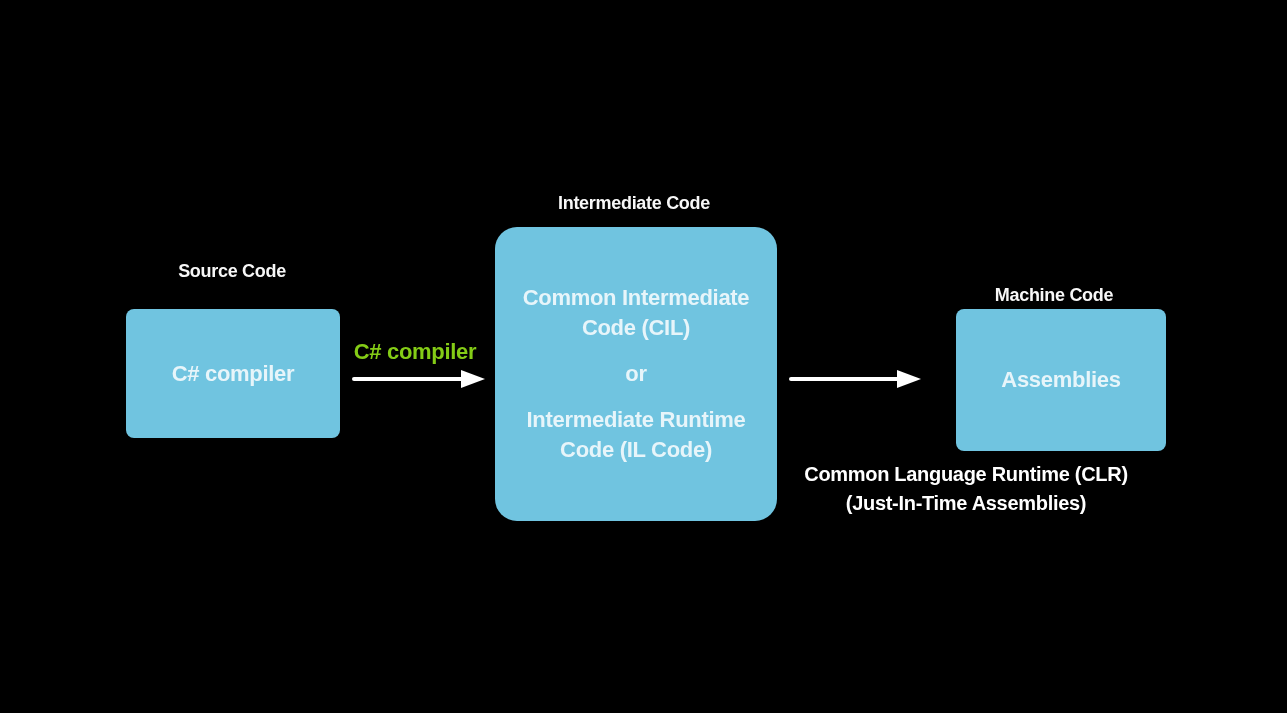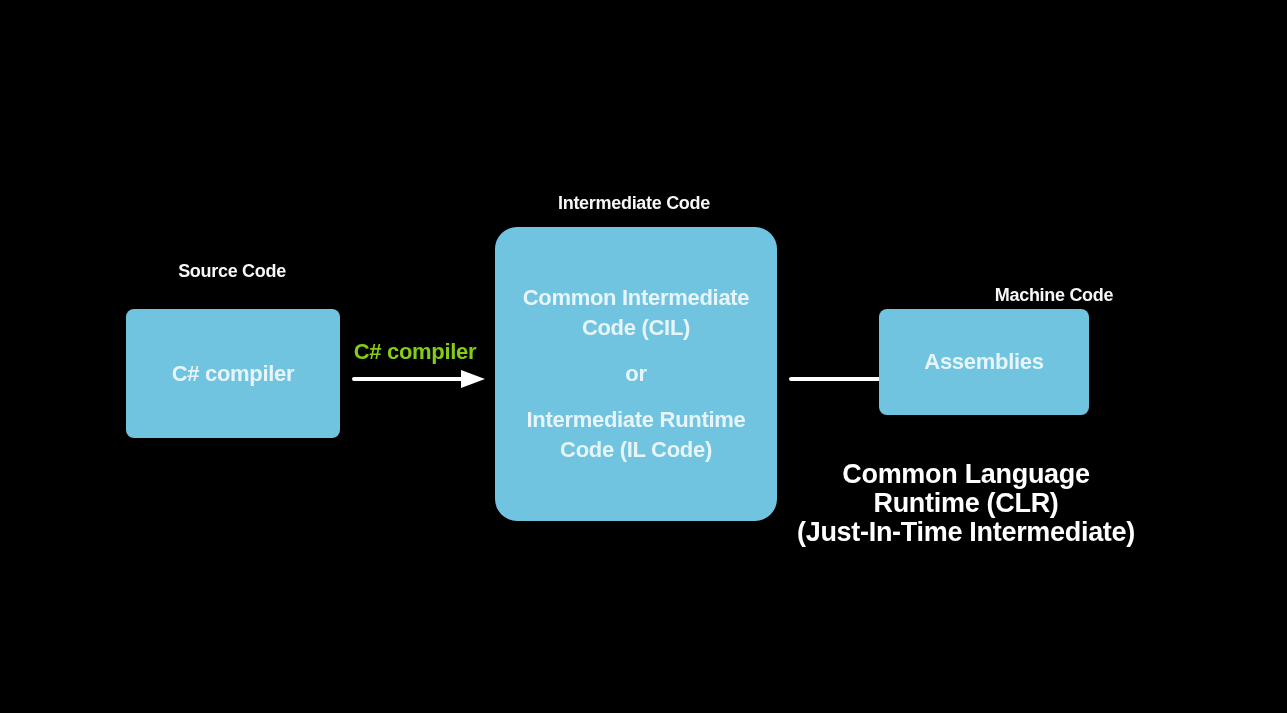--- a/index.html
+++ b/index.html
@@ -65,21 +65,21 @@
     position: absolute;
     width: 0;
     height: 0;
     border-top: 9px solid transparent;
     border-bottom: 9px solid transparent;
     border-left: 24px solid #ffffff;
   }
   .runtime-label {
     position: absolute;
     color: #ffffff;
-    font-size: 27px;
+    font-size: 20px;
     font-weight: 700;
     letter-spacing: -0.3px;
     text-align: center;
     line-height: 29px;
   }
 </style>
 </head>
 <body>
 
 <div class="canvas">
@@ -101,22 +101,22 @@
     <p>or</p>
     <p>Intermediate Runtime Code (IL Code)</p>
   </div>
 
   <div>
     <div class="arrow-line" style="left:789px; top:377px; width:112px;"></div>
     <div class="arrow-head" style="left:897px; top:370px;"></div>
   </div>
 
   <div class="node-title" style="left:904px; top:282px; width:300px;">Machine Code</div>
-  <div class="box" id="box-machine" style="left:879px; top:309px; width:210px; height:106px; border-radius:8px;">
+  <div class="box" id="box-machine" style="left:956px; top:309px; width:210px; height:142px; border-radius:8px;">
     <p>Assemblies</p>
   </div>
 
   <div class="runtime-label" style="left:791px; top:460px; width:350px;">
     <div>Common Language Runtime (CLR)</div>
-    <div>(Just-In-Time Intermediate)</div>
+    <div>(Just-In-Time Assemblies)</div>
   </div>
 
 </div>
 
 </body></html>

